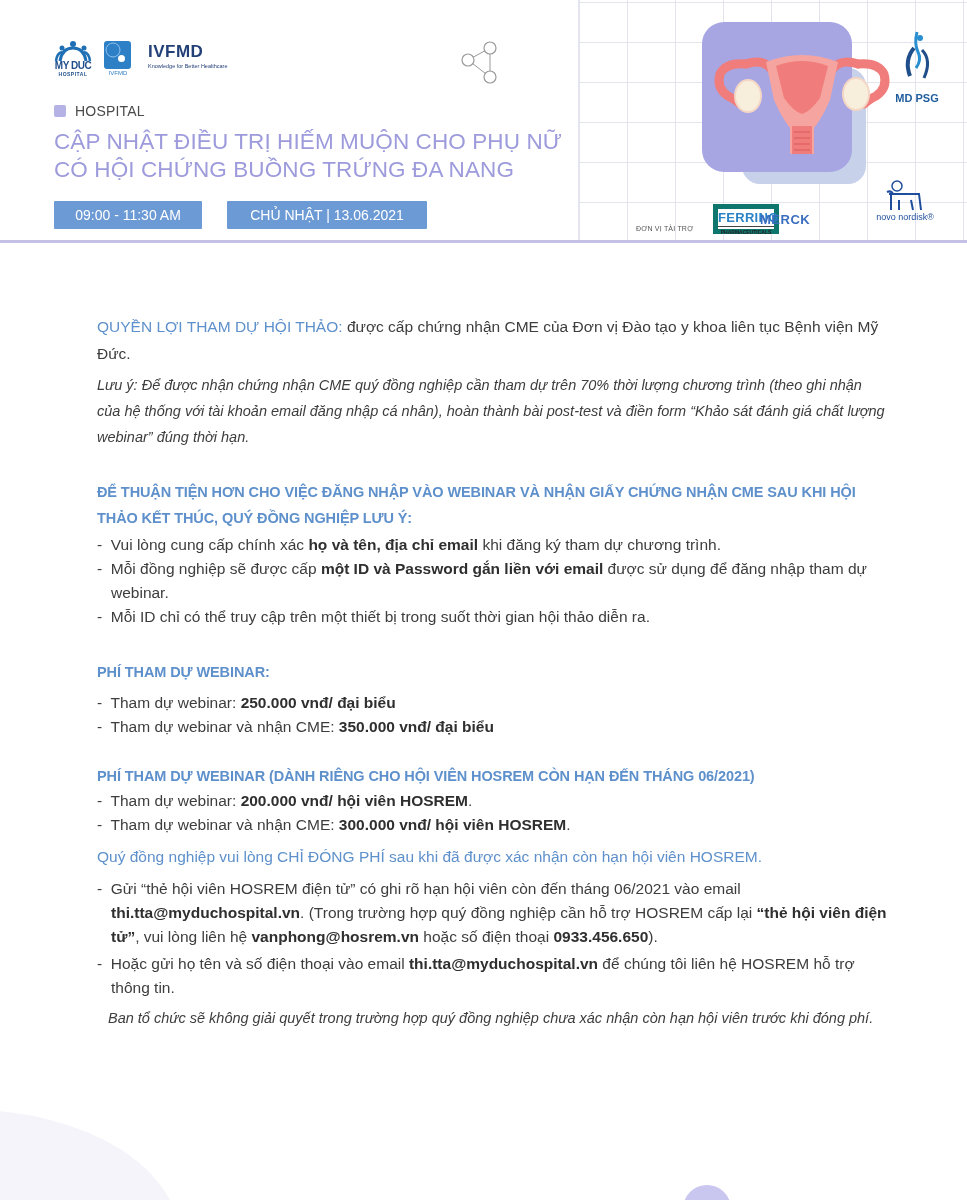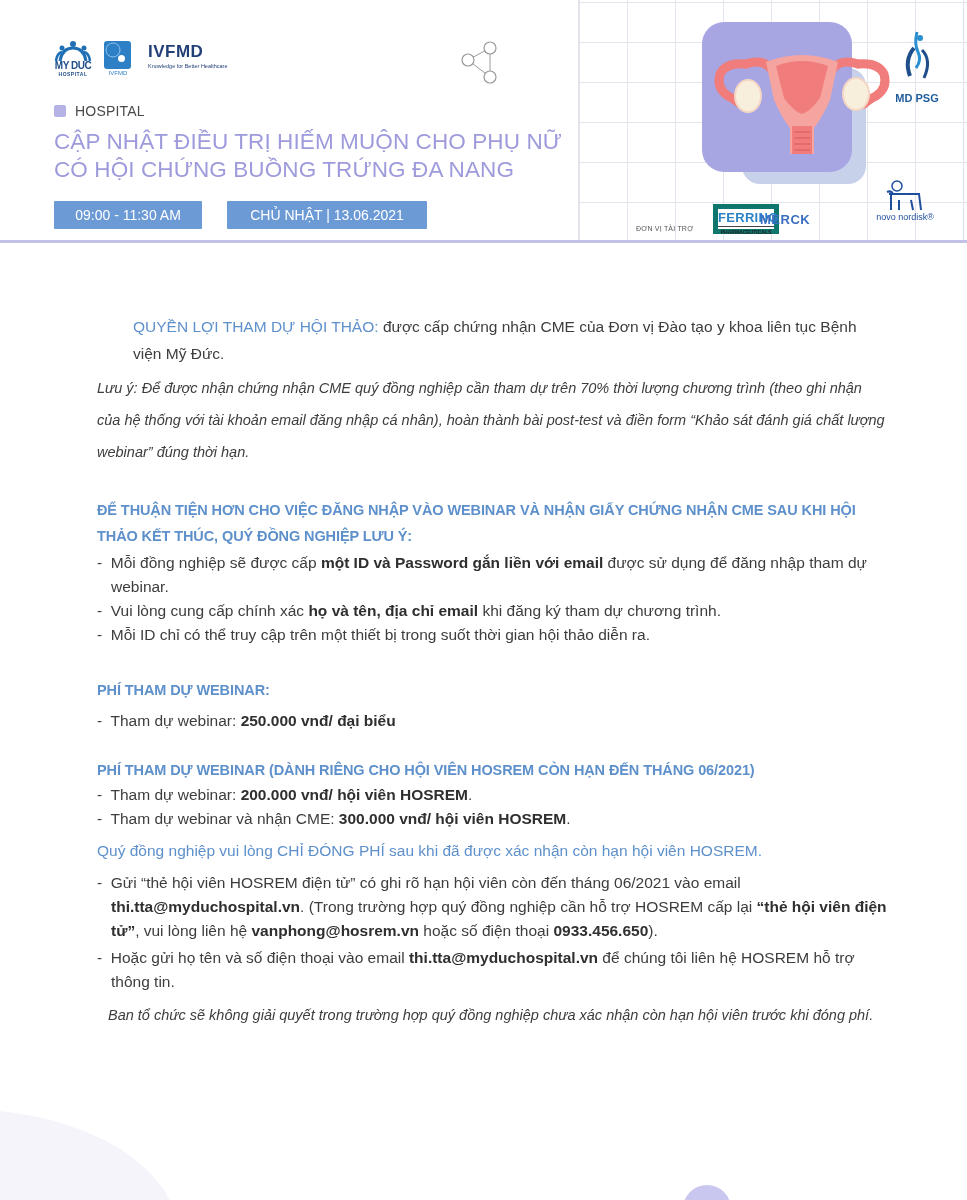--- a/index.html
+++ b/index.html
@@ -53,23 +53,23 @@
   .sponsor-label { position: absolute; left: 636px; top: 225px; font-size: 7px; color: #555; letter-spacing: 0.2px; }
   .ferring { position: absolute; left: 713px; top: 204px; width: 66px; height: 30px; border: 5px solid #0f766e; background: #fff; }
   .ferring .top { height: 18px; text-align: center; font-size: 13px; font-weight: bold; color: #2a83c7; line-height: 18px; border-bottom: 1px solid #444; letter-spacing: 0.3px; }
   .ferring .bot { text-align: center; font-size: 5px; font-weight: bold; color: #222; line-height: 10px; }
   .merck { position: absolute; left: 760px; top: 212px; font-size: 13px; font-weight: bold; color: #3a6ec0; letter-spacing: 0.5px; }
   .novo { position: absolute; left: 875px; top: 180px; width: 60px; height: 44px; text-align: center; }
   .novo .lbl { position: absolute; left: 0; top: 32px; width: 60px; font-size: 9px; color: #1f4e9c; }
 
   
   .content { position: absolute; left: 97px; top: 313px; width: 790px; }
-  .p { font-size: 15.5px; line-height: 27px; color: #3d3d3d; margin-left: 36px; }
+  .p { font-size: 15.5px; line-height: 27px; color: #3d3d3d; }
   .blue { color: #5e90cb; }
-  .it { font-style: italic; font-size: 14.5px; line-height: 32px; color: #3d3d3d; }
+  .it { font-style: italic; font-size: 14.5px; line-height: 26px; color: #3d3d3d; }
   .h { font-size: 14.5px; line-height: 26px; color: #5e90cb; font-weight: bold; letter-spacing: -0.1px; }
   b { font-weight: bold; color: #2f2f2f; }
   ul.dash { list-style: none; }
   ul.dash li { font-size: 15.5px; line-height: 24px; color: #3d3d3d; padding-left: 14px; text-indent: -14px; }
   ul.dash li::before { content: "-  "; white-space: pre; }
 
   .s1 { margin-top: 0; }
   .s1-note { margin-top: 5px; }
   .s2 { margin-top: 29px; }
   .s2-list { margin-top: 2px; }
@@ -189,28 +189,29 @@
 
 <div class="content">
 
   <p class="p s1">
     <span class="blue">QUYỀN LỢI THAM DỰ HỘI THẢO:</span><span> được cấp chứng nhận CME của Đơn vị Đào tạo y khoa liên tục Bệnh viện Mỹ Đức.</span>
   </p>
   <p class="it s1-note">Lưu ý: Để được nhận chứng nhận CME quý đồng nghiệp cần tham dự trên 70% thời lượng chương trình (theo ghi nhận của hệ thống với tài khoản email đăng nhập cá nhân), hoàn thành bài post-test và điền form “Khảo sát đánh giá chất lượng webinar” đúng thời hạn.</p>
 
   <div class="h s2">ĐỂ THUẬN TIỆN HƠN CHO VIỆC ĐĂNG NHẬP VÀO WEBINAR VÀ NHẬN GIẤY CHỨNG NHẬN CME SAU KHI HỘI THẢO KẾT THÚC, QUÝ ĐỒNG NGHIỆP LƯU Ý:</div>
   <ul class="dash s2-list">
+    <li><span>Vui lòng cung cấp chính xác </span><b>họ và tên, địa chỉ email</b><span> khi đăng ký tham dự chương trình.</span></li>
     <li><span>Mỗi đồng nghiệp sẽ được cấp </span><b>một ID và Password gắn liền với email</b><span> được sử dụng để đăng nhập tham dự webinar.</span></li>
-    <li><span>Vui lòng cung cấp chính xác </span><b>họ và tên, địa chỉ email</b><span> khi đăng ký tham dự chương trình.</span></li>
     <li><span>Mỗi ID chỉ có thể truy cập trên một thiết bị trong suốt thời gian hội thảo diễn ra.</span></li>
   </ul>
 
   <div class="h s3">PHÍ THAM DỰ WEBINAR:</div>
   <ul class="dash s3-list">
     <li><span>Tham dự webinar: </span><b>250.000 vnđ/ đại biểu</b></li>
+    <li><span>Tham dự webinar và nhận CME: </span><b>350.000 vnđ/ đại biểu</b></li>
   </ul>
 
   <div class="h s4">PHÍ THAM DỰ WEBINAR (DÀNH RIÊNG CHO HỘI VIÊN HOSREM CÒN HẠN ĐẾN THÁNG 06/2021)</div>
   <ul class="dash s4-list">
     <li><span>Tham dự webinar: </span><b>200.000 vnđ/ hội viên HOSREM</b><span>.</span></li>
     <li><span>Tham dự webinar và nhận CME: </span><b>300.000 vnđ/ hội viên HOSREM</b><span>.</span></li>
   </ul>
 
   <div class="s5">
     <div>Quý đồng nghiệp vui lòng CHỈ ĐÓNG PHÍ sau khi đã được xác nhận còn hạn hội viên HOSREM.</div>

